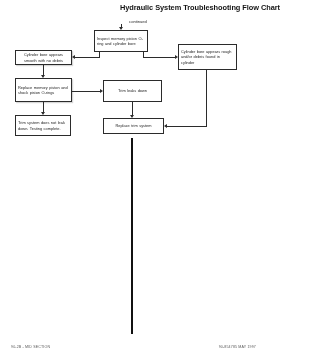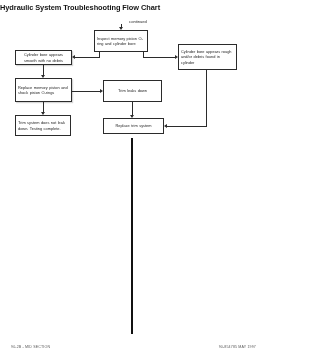--- a/index.html
+++ b/index.html
@@ -22,21 +22,21 @@
     width: 280px;
     height: 362px;
   }
 
   
   .title {
     position: absolute;
     left: 0;
     top: 3px;
     width: 280px;
-    text-align: left;
+    text-align: right;
     font-size: 7.4px;
     font-weight: bold;
     letter-spacing: -0.05px;
     color: #141414;
     white-space: nowrap;
   }
 
   
   .continued {
     position: absolute;

